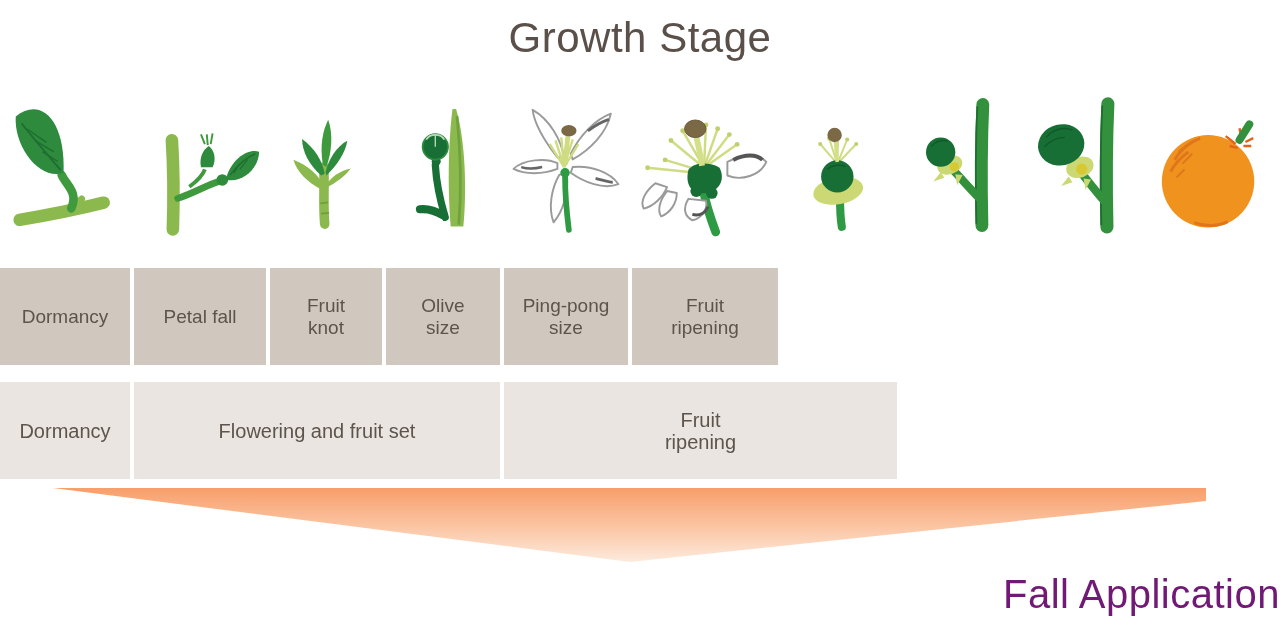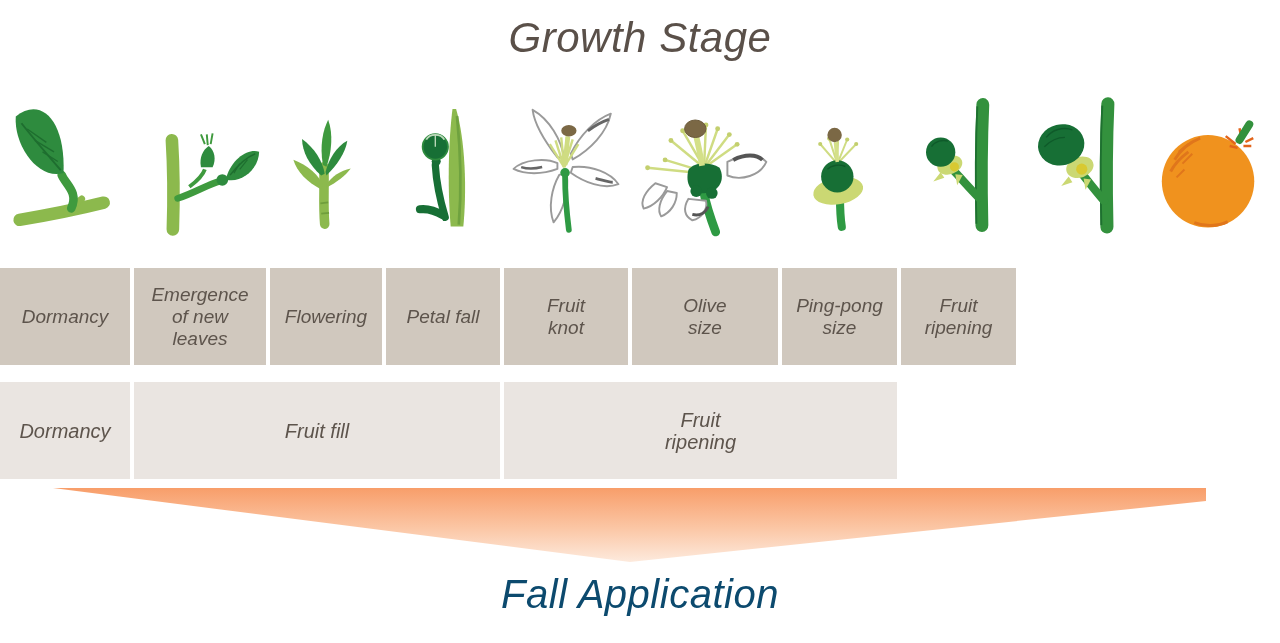--- a/index.html
+++ b/index.html
@@ -1,21 +1,20 @@
 <!DOCTYPE html>
 <html><head>
 <meta charset="utf-8">
 <style>
   * { margin:0; padding:0; box-sizing:border-box; }
   html,body { background:#ffffff; }
   .canvas {
     position:relative; width:1280px; height:643px; margin:0 auto;
     background:#ffffff; overflow:hidden;
     font-family:"Liberation Sans", sans-serif;
-    font-style:italic;
   }
   .title {
     padding-top:12px; text-align:center;
     font-size:42px; line-height:52px; font-weight:400;
     color:#5a5049; letter-spacing:0.5px;
   }
   .cols10 {
     display:grid;
     grid-template-columns:130px 132px 112px 114px 124px 146px 115px 115px 115px 141px;
     column-gap:4px;
@@ -32,23 +31,23 @@
   .cell {
     height:97px; display:flex; align-items:center; justify-content:center;
     text-align:center; padding:2px 5px;
     font-size:19px; line-height:22px; color:#5d544c;
     white-space:pre-line;
   }
   .stage-row .cell { background:#d0c8be; }
   .phase-row .cell { background:#eae5e1; font-size:20px; }
   .funnel-wrap { margin-top:7px; height:80px; }
   .fall-label {
-    margin-top:4px; text-align:center;
+    margin-top:4px; text-align:right;
     font-size:40px; line-height:48px; font-weight:400;
-    color:#0c4a6e; letter-spacing:0.5px;
+    color:#701a75; letter-spacing:0.5px;
   }
   svg { display:block; }
 </style>
 </head>
 <body>
 
 <div class="canvas">
 
   <div class="title">Growth Stage</div>
 
@@ -233,38 +232,34 @@
         <path d="M44 142 C54 146 68 146 78 141" stroke="#e0761b" stroke-width="3" fill="none"></path>
         <path d="M86 62 L76 54 M92 56 L90 46 M96 60 L104 56 M88 66 L80 64 M94 64 L102 64" stroke="#e2641a" stroke-width="2.5" fill="none"></path>
         <path d="M90 58 L100 42" stroke="#33913d" stroke-width="8" stroke-linecap="round" fill="none"></path>
       </svg>
     </div>
 
   </div>
 
   <div class="stage-row cols10">
     <div class="cell">Dormancy</div>
-    <div class="cell">Emergence
-of new
-leaves</div>
-    <div class="cell">Flowering</div>
     <div class="cell">Petal fall</div>
     <div class="cell">Fruit
 knot</div>
     <div class="cell">Olive
 size</div>
     <div class="cell">Ping-pong
 size</div>
     <div class="cell">Fruit
 ripening</div>
   </div>
 
   <div class="phase-row cols5">
     <div class="cell">Dormancy</div>
-    <div class="cell">Fruit fill</div>
+    <div class="cell">Flowering and fruit set</div>
     <div class="cell">Fruit
 ripening</div>
   </div>
 
   <div class="funnel-wrap">
     <svg width="1280" height="80" viewBox="0 0 1280 80">
       <defs>
         <linearGradient id="funnelGrad" x1="0" y1="0" x2="0" y2="1">
           <stop offset="0" stop-color="#f89e6a"></stop>
           <stop offset="0.55" stop-color="#fbc7a6"></stop>

